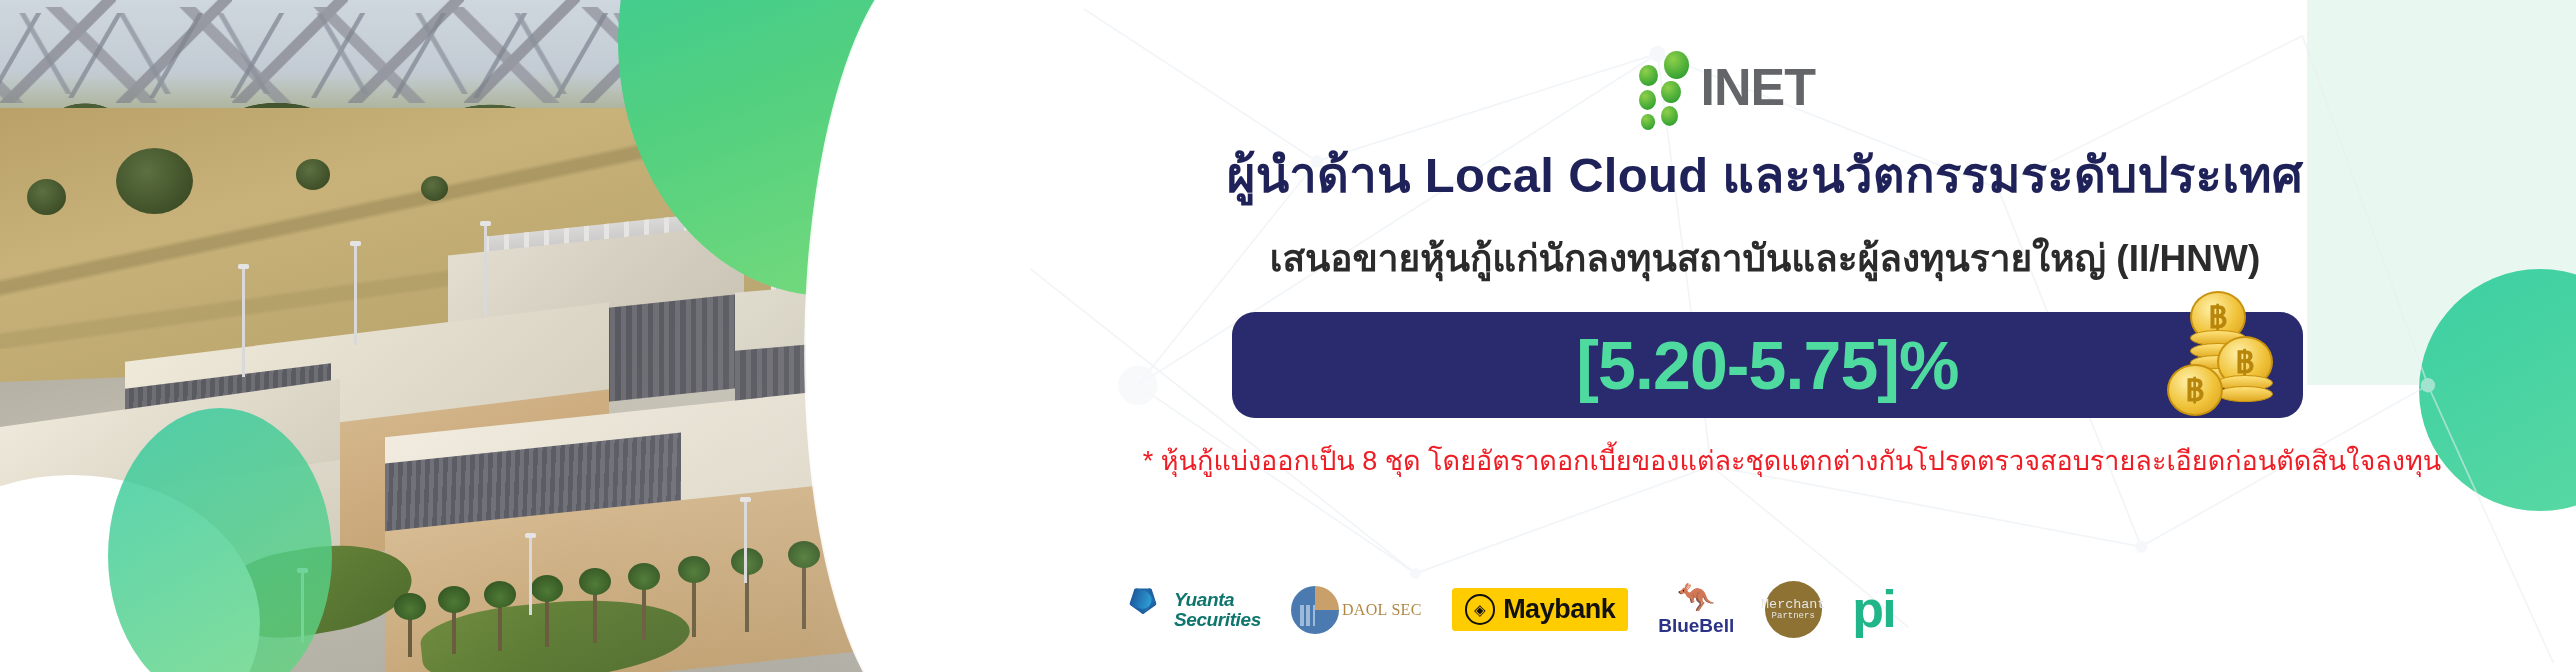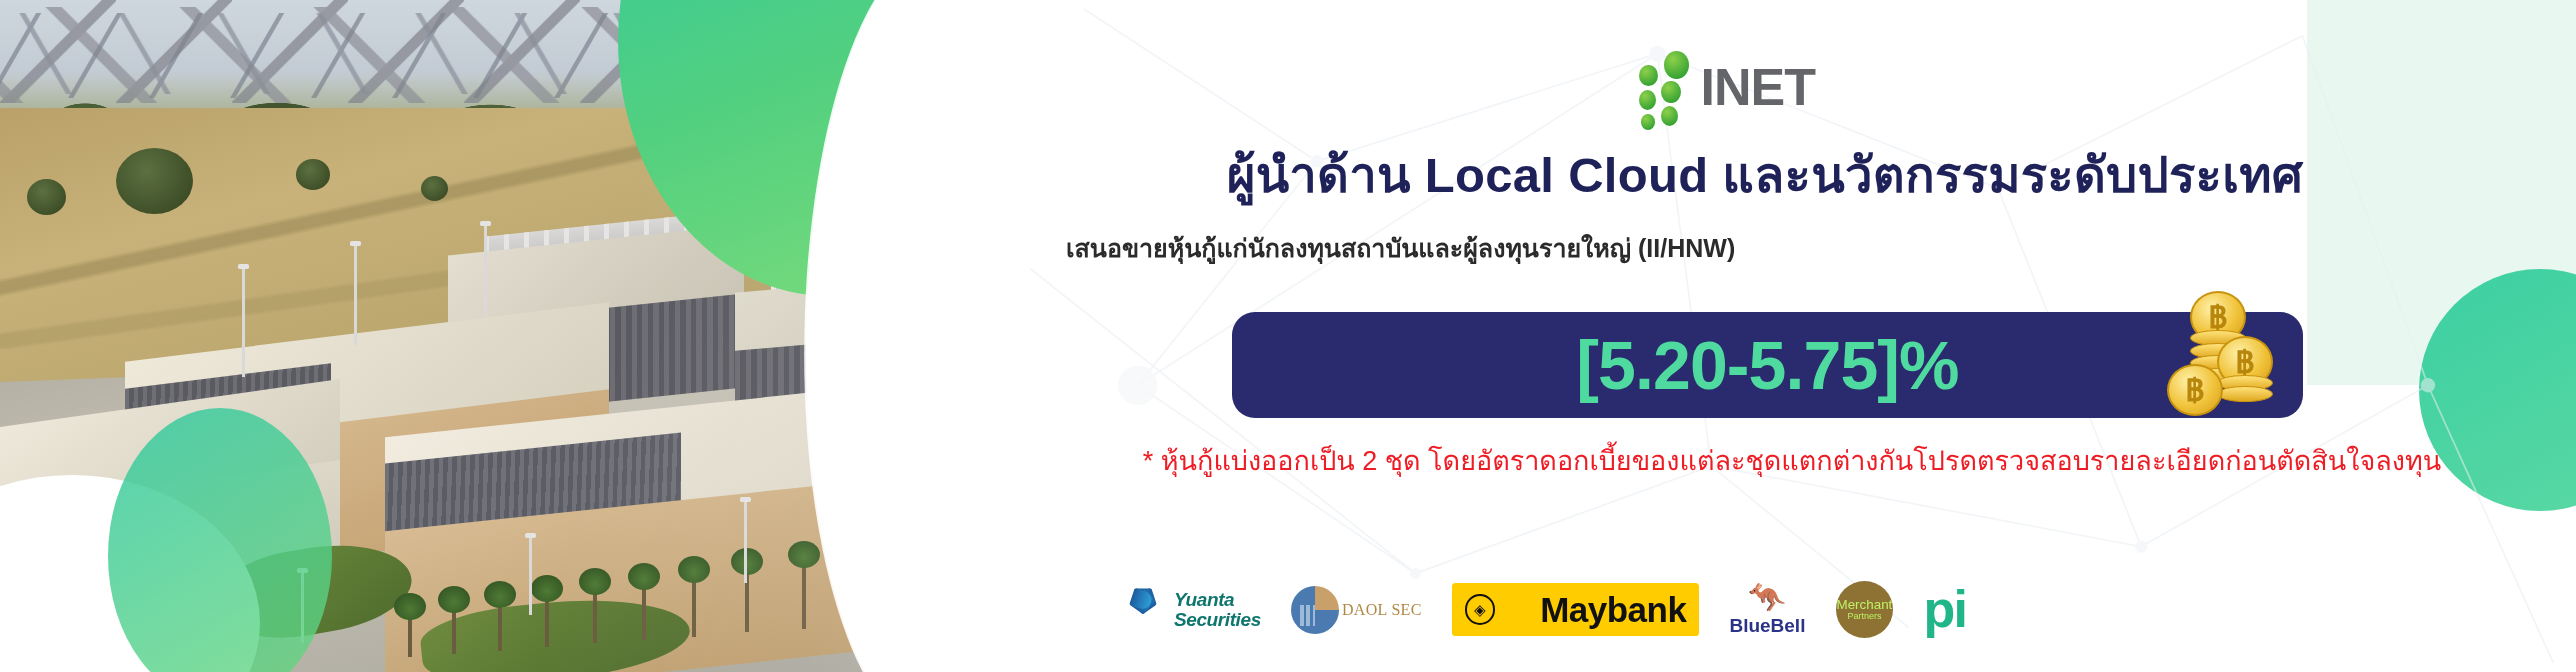--- a/index.html
+++ b/index.html
@@ -209,21 +209,22 @@
   }
 
   .headline {
     position:absolute; left:0; top:136px; width:1398px;
     text-align:center;
     font-size:49px; font-weight:bold; color:#1f2259;
     letter-spacing:0.3px; white-space:nowrap;
   }
   .subhead {
     position:absolute; left:0; top:228px; width:1398px;
-    font-size:25px; font-weight:bold; color:#2b2b2b;
+    text-align:center;
+    font-size:37px; font-weight:bold; color:#2b2b2b;
     white-space:nowrap;
   }
 
   .rate-box {
     position:absolute; left:166px; top:312px;
     width:1071px; height:106px;
     background:#2a2a6e;
     border-radius:23px;
     display:flex; align-items:center; justify-content:center;
     gap:23px;
@@ -301,30 +302,30 @@
   .maybank {
     background:#ffcc00; border-radius:3.6px; padding:6.3px 12.5px;
     display:flex; align-items:center; gap:8px;
   }
   .maybank-mark {
     width:30.5px; height:30.5px; border-radius:50%;
     border:2.2px solid #111; background:#ffcc00;
     display:flex; align-items:center; justify-content:center;
     font-size:15.2px; color:#111;
   }
-  .maybank-txt { font-size:35px; font-weight:bold; color:#111; letter-spacing:-0.5px;margin-left:37px; }
+  .maybank-txt { font-size:27px; font-weight:bold; color:#111; letter-spacing:-0.5px; }
 
   .bluebell { display:flex; flex-direction:column; align-items:center; gap:1.8px; }
   .bb-mark { font-size:30.5px; color:#2a3387; line-height:1; }
   .bb-txt { font-size:19px; color:#2a3387; font-weight:bold; }
 
   .merchant {
     width:57px; height:57px; border-radius:50%; background:#8d7233;
     display:flex; flex-direction:column; align-items:center; justify-content:center;
-    color:#bef264; line-height:1.05;
+    color:#e5e5e5; line-height:1.05;font-family:Liberation Mono, monospace;
   }
   .merchant b { font-size:13.4px; font-weight:normal; }
   .merchant i { font-size:9px; font-style:normal; }
 
   .pi-logo { font-size:52px; font-weight:bold; color:#21b58a; line-height:.8; letter-spacing:-1.8px; }
 
   
   .contact {
     position:absolute; left:0; top:560px; width:867px; height:73px;
     background:#ffffff; border-radius:0 14.3px 14.3px 0;
@@ -463,21 +464,21 @@
         <span class="coin" style="left:23px; top:54px;"></span>
         <span class="coin" style="left:23px; top:66px;"></span>
         <span class="coin" style="left:23px; top:79px;"></span>
         <span class="coin-face" style="left:50px; top:47px;">฿</span>
         <span class="coin" style="left:50px; top:86px;"></span>
         <span class="coin" style="left:50px; top:97px;"></span>
         <span class="coin-face" style="left:0px;  top:75px;">฿</span>
       </span>
     </div>
 
-    <div class="note">* หุ้นกู้แบ่งออกเป็น 2 ชุด โดยอัตราดอกเบี้ยของแต่ละชุดแตกต่างกันโปรดตรวจสอบรายละเอียดก่อนตัดสินใจลงทุน</div>
+    <div class="note">* หุ้นกู้แบ่งออกเป็น 8 ชุด โดยอัตราดอกเบี้ยของแต่ละชุดแตกต่างกันโปรดตรวจสอบรายละเอียดก่อนตัดสินใจลงทุน</div>
 
     <div class="cta-row">
 
       <div class="brokers">
 
         <div class="yuanta">
           <span class="yuanta-mark">
             <i style="transform:translate(-50%,-50%) rotate(0deg)   translateY(-11.6px)"></i>
             <i style="transform:translate(-50%,-50%) rotate(72deg)  translateY(-11.6px)"></i>
             <i style="transform:translate(-50%,-50%) rotate(144deg) translateY(-11.6px)"></i>

